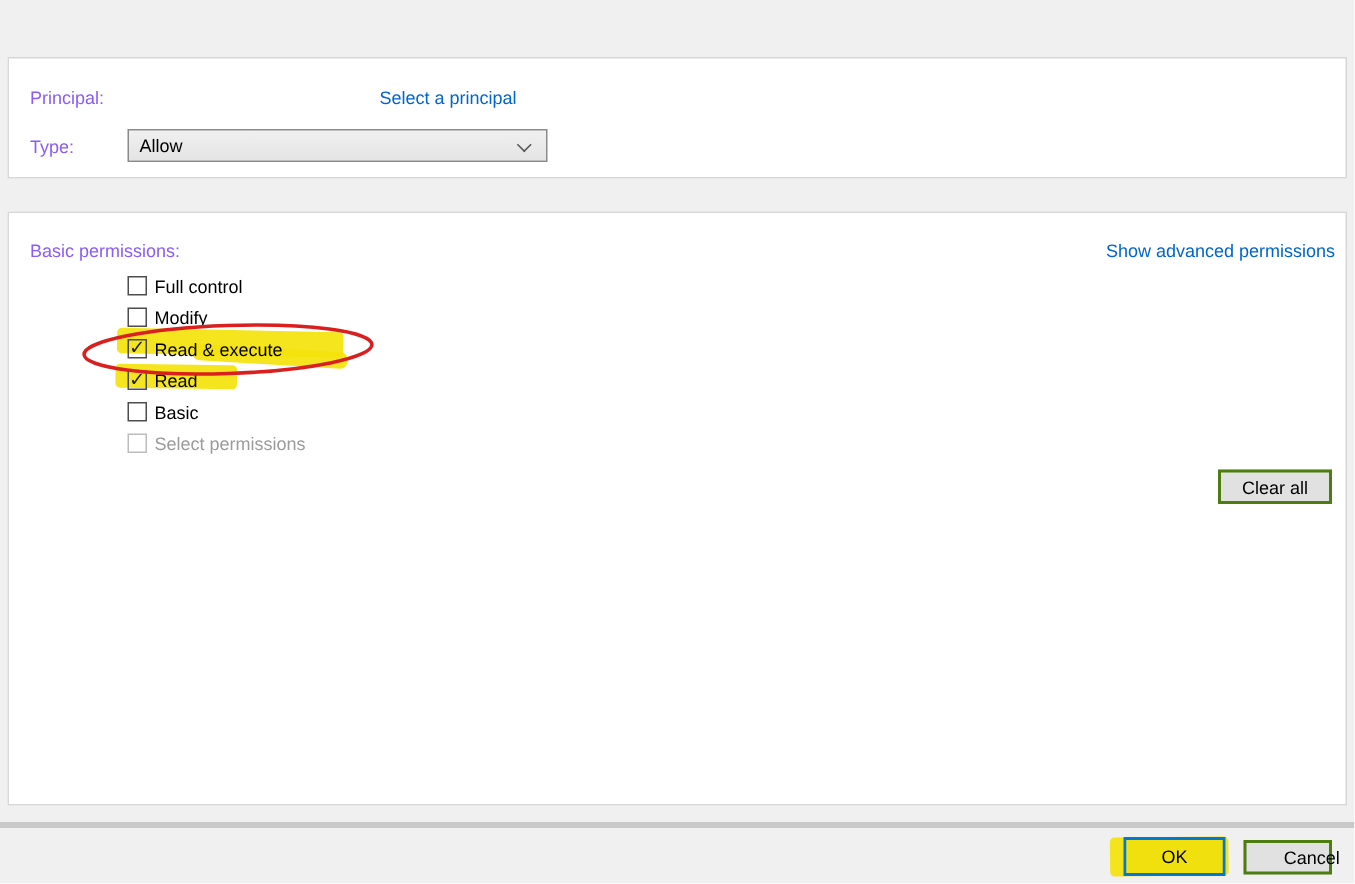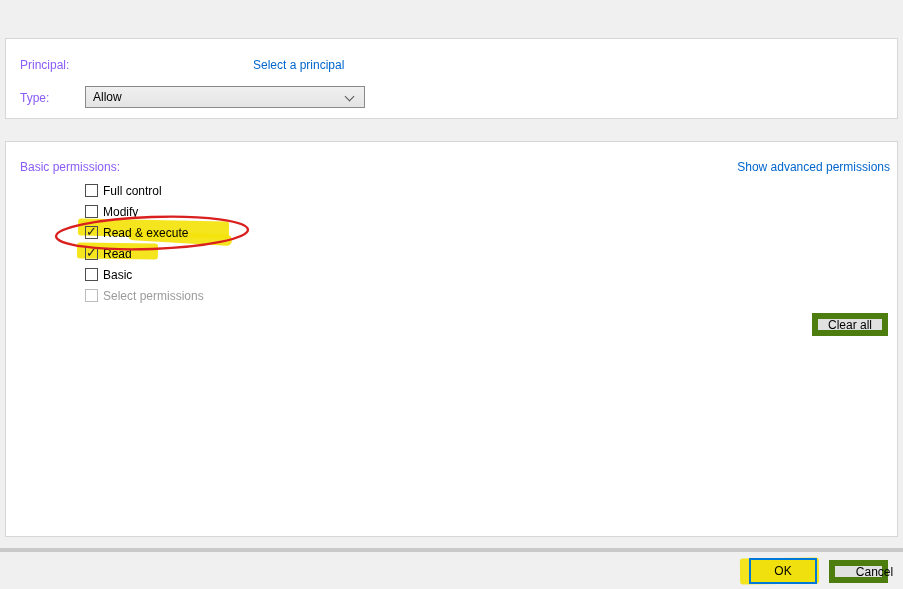--- a/index.html
+++ b/index.html
@@ -60,21 +60,21 @@
   .hl { position:absolute; background:#f4e30c; opacity:0.92; border-radius:3px; }
   .hl-re-main { left:78px; top:220px; width:151px; height:17px; transform:rotate(1.2deg); }
   .hl-re-tail { left:128px; top:232px; width:104px; height:11px; transform:rotate(3.4deg); border-radius:5px; }
   .hl-read    { left:77px; top:243px; width:81px; height:16px; transform:rotate(0.8deg); }
   .hl-ok      { left:740px; top:558px; width:79px; height:26px; transform:rotate(-0.6deg); }
 
   
   .annotation-svg { position:absolute; left:0; top:0; width:903px; height:589px; pointer-events:none; }
 
   
-  .btn { position:absolute; background:#e1e1e1; border:6px solid #4d7c0f;
+  .btn { position:absolute; background:#e1e1e1; border:2px solid #4d7c0f;
       display:flex; align-items:center; justify-content:center; font-size:12px; color:#000; cursor:pointer; }
   .btn-clear { left:812px; top:313px; width:76px; height:23px; }
   .btn-cancel { left:829px; top:560px; width:59px; height:23px;padding-left:32px; }
   .btn-ok { left:749px; top:558px; width:68px; height:26px; background:transparent;
       border:2px solid #0078d7; z-index:3;padding-left:44px; }
   .btn-ok .ok-face { position:absolute; inset:0; background:#f0e00e; display:flex; align-items:center; justify-content:center; }
 
   
   .footer-divider { position:absolute; left:0; top:548px; width:903px; height:4px; background:#c9c9c9; }
 </style>

